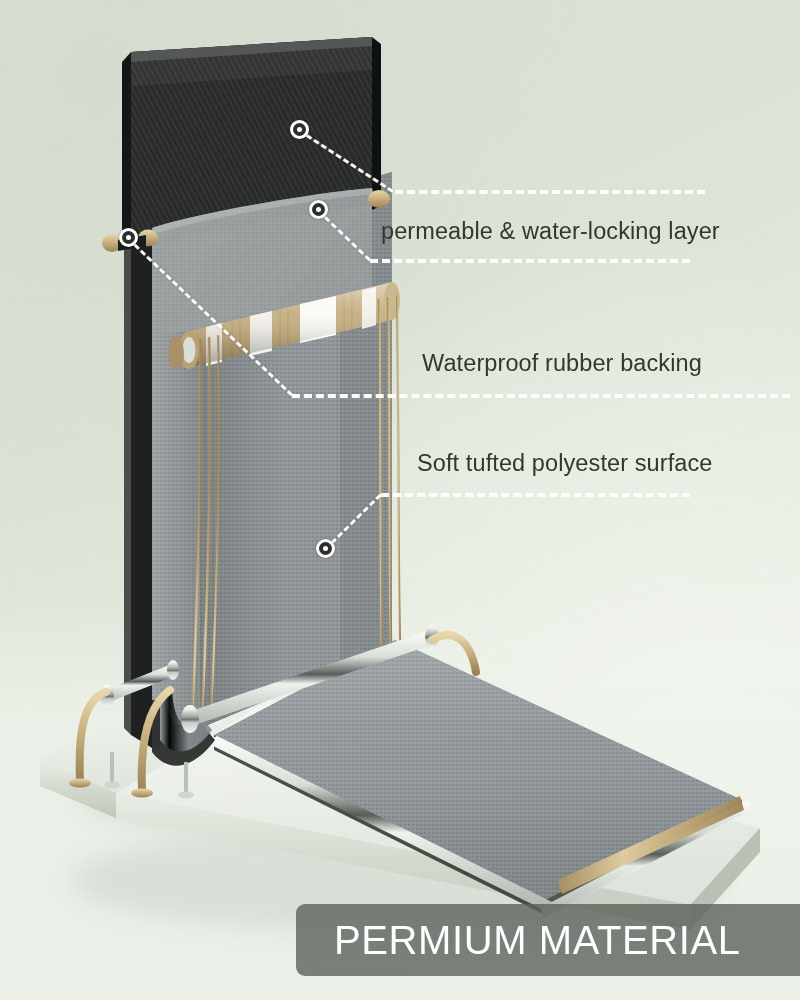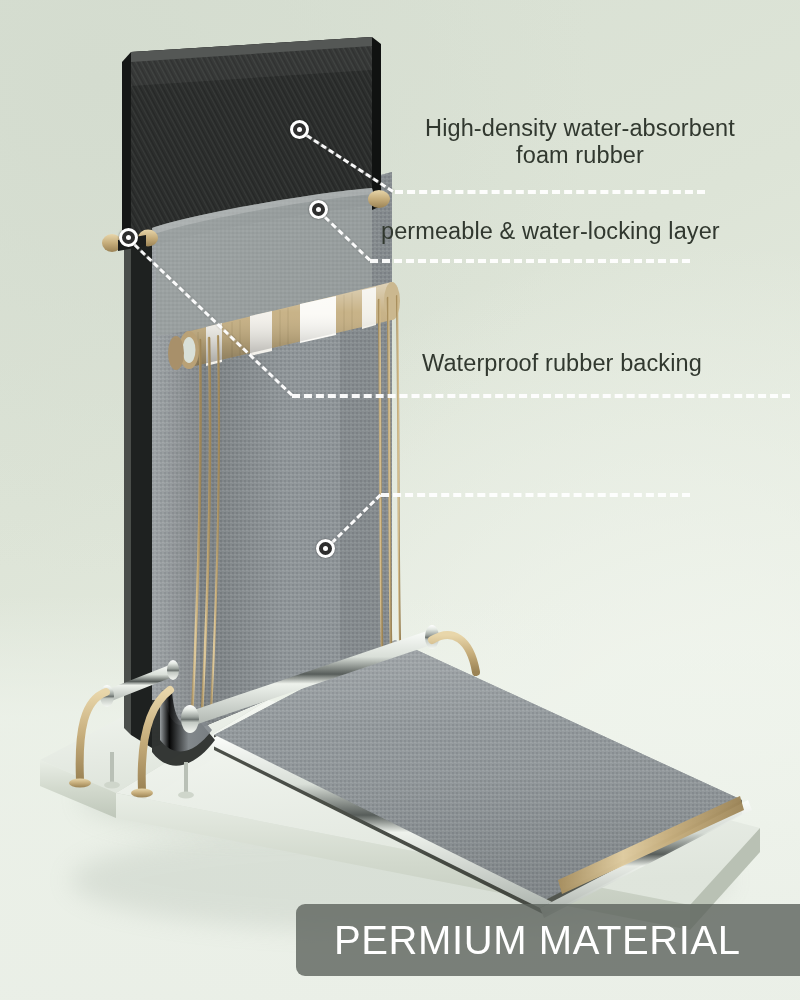--- a/index.html
+++ b/index.html
@@ -293,25 +293,24 @@
   <div class="marker" style="left:290px;top:120px;"></div>
   <div class="marker" style="left:309px;top:200px;"></div>
   <div class="marker" style="left:119px;top:228px;"></div>
   <div class="marker" style="left:316px;top:539px;"></div>
 
   <div class="rule" style="left:395px;top:190px;width:310px;"></div>
   <div class="rule" style="left:370px;top:259px;width:320px;"></div>
   <div class="rule" style="left:292px;top:394px;width:498px;"></div>
   <div class="rule" style="left:381px;top:493px;width:309px;"></div>
 
-  <div class="label center" style="left:390px;top:115px;width:380px;">High-density water-absorbent
-foam rubber</div>
 
   <div class="label" style="left:422px;top:350px;width:370px;">Waterproof rubber backing</div>
 
   <div class="label" style="left:381px;top:218px;width:410px;">permeable &amp; water-locking layer</div>
 
+  <div class="label" style="left:417px;top:450px;width:380px;">Soft tufted polyester surface</div>
 
   <div class="banner">
     <span>PERMIUM MATERIAL</span>
   </div>
 
 </div>
 
 </body></html>

